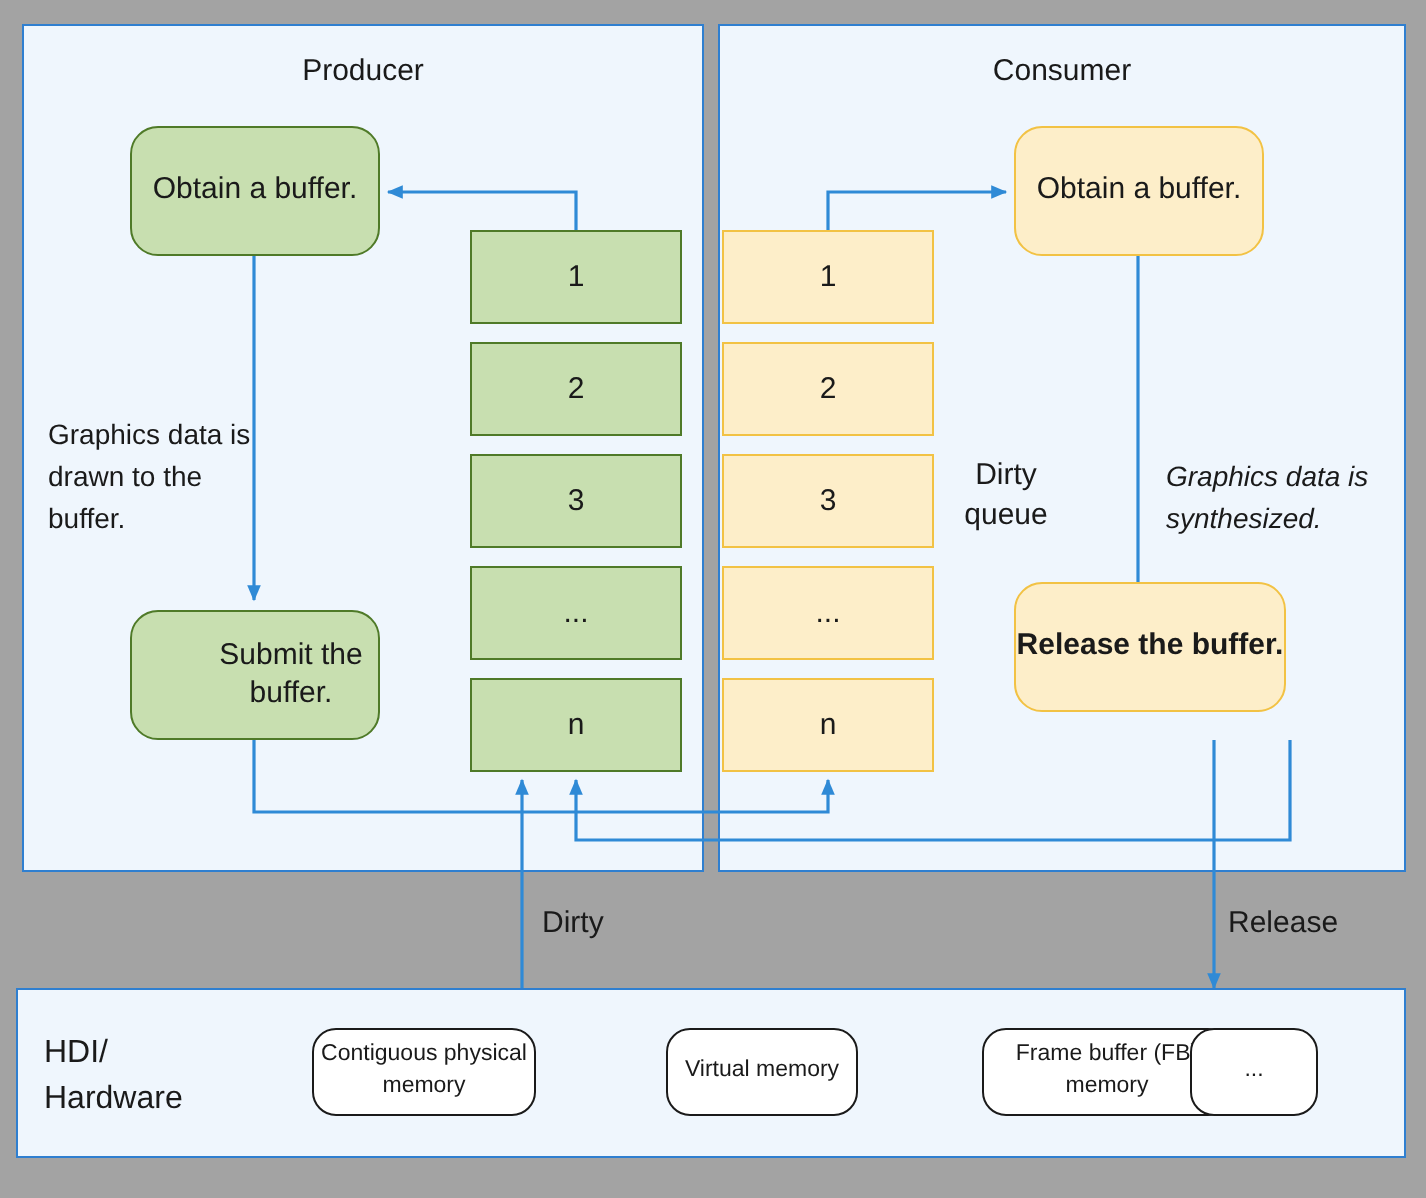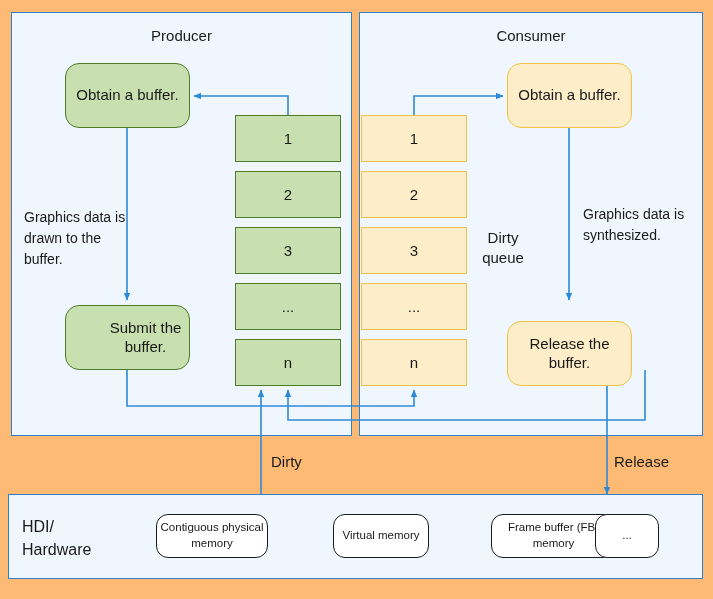--- a/index.html
+++ b/index.html
@@ -4,21 +4,21 @@
 <style>
   html, body {
     margin: 0;
     padding: 0;
     background: #ffffff;
   }
   #stage {
     position: relative;
     width: 713px;
     height: 599px;
-    background: #fdba74;
+    background: #a3a3a3;
     font-family: "Liberation Sans", sans-serif;
     overflow: hidden;
   }
   svg.layer {
     position: absolute;
     left: 0;
     top: 0;
     width: 713px;
     height: 599px;
   }
@@ -151,23 +151,23 @@
   <div class="qbox green" style="left:235px; top:115px; width:106px; height:47px;">1</div>
   <div class="qbox green" style="left:235px; top:171px; width:106px; height:47px;">2</div>
   <div class="qbox green" style="left:235px; top:227px; width:106px; height:47px;">3</div>
   <div class="qbox green" style="left:235px; top:283px; width:106px; height:47px;">...</div>
   <div class="qbox green" style="left:235px; top:339px; width:106px; height:47px;">n</div>
 
   <div class="panel-title" style="left:359px; top:27px; width:344px;">Consumer</div>
 
   <div class="pbox yellow" style="left:507px; top:63px; width:125px; height:65px;">Obtain a buffer.</div>
 
-  <div class="pbox yellow" style="left:507px; top:321px; width:125px; height:65px;">Release the buffer.</div>
+  <div class="pbox yellow" style="left:507px; top:291px; width:136px; height:65px;font-weight:bold;">Release the buffer.</div>
 
-  <div class="side-label" style="left:583px; top:204px; width:116px;">Graphics data is synthesized.</div>
+  <div class="side-label" style="left:583px; top:228px; width:116px;font-style:italic;">Graphics data is synthesized.</div>
 
   <div class="queue-label" style="left:472px; top:228px; width:62px;">Dirty queue</div>
 
   <div class="qbox yellow" style="left:361px; top:115px; width:106px; height:47px;">1</div>
   <div class="qbox yellow" style="left:361px; top:171px; width:106px; height:47px;">2</div>
   <div class="qbox yellow" style="left:361px; top:227px; width:106px; height:47px;">3</div>
   <div class="qbox yellow" style="left:361px; top:283px; width:106px; height:47px;">...</div>
   <div class="qbox yellow" style="left:361px; top:339px; width:106px; height:47px;">n</div>
 
   <div class="edge-label" style="left:271px; top:453px;">Dirty</div>

